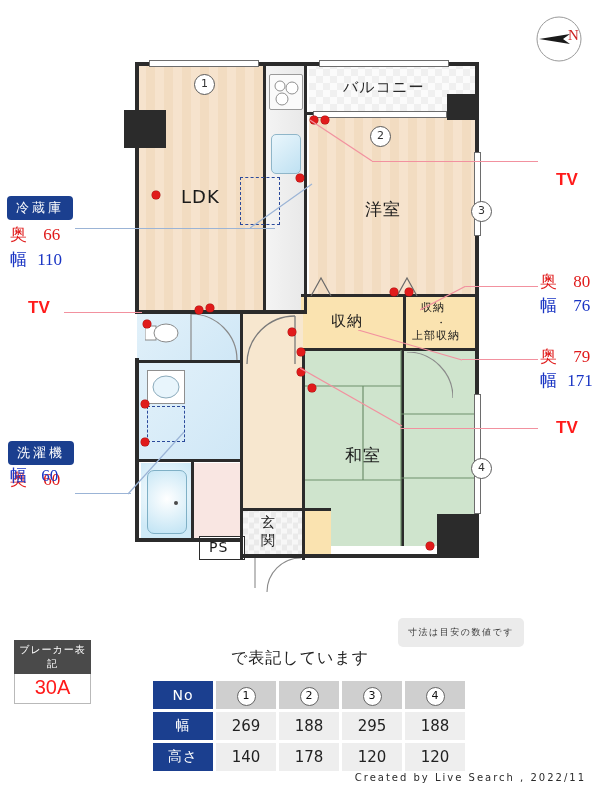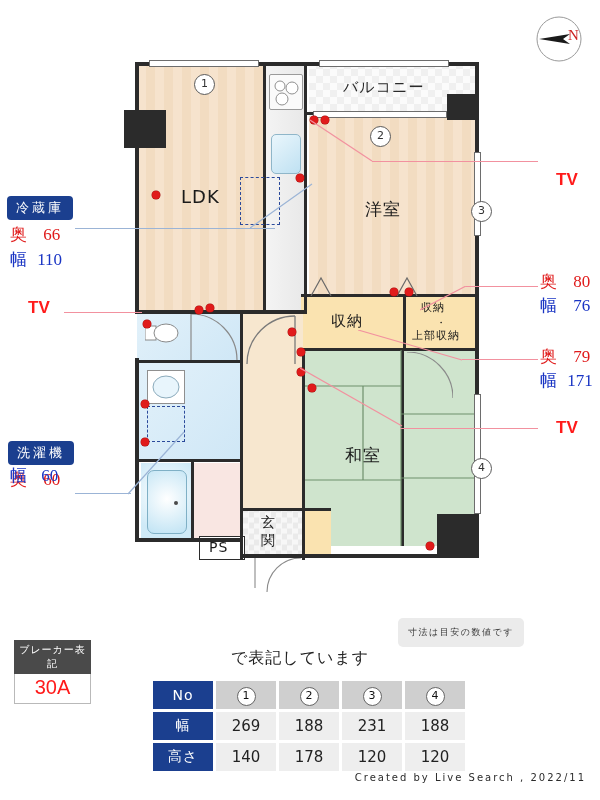--- a/index.html
+++ b/index.html
@@ -345,21 +345,21 @@
     <td class="h">No</td>
     <td class="no"><span>1</span></td>
     <td class="no"><span>2</span></td>
     <td class="no"><span>3</span></td>
     <td class="no"><span>4</span></td>
   </tr>
   <tr>
     <td class="h">幅</td>
     <td class="v">269</td>
     <td class="v">188</td>
-    <td class="v">231</td>
+    <td class="v">295</td>
     <td class="v">188</td>
   </tr>
   <tr>
     <td class="h">高さ</td>
     <td class="v">140</td>
     <td class="v">178</td>
     <td class="v">120</td>
     <td class="v">120</td>
   </tr>
 </tbody>

